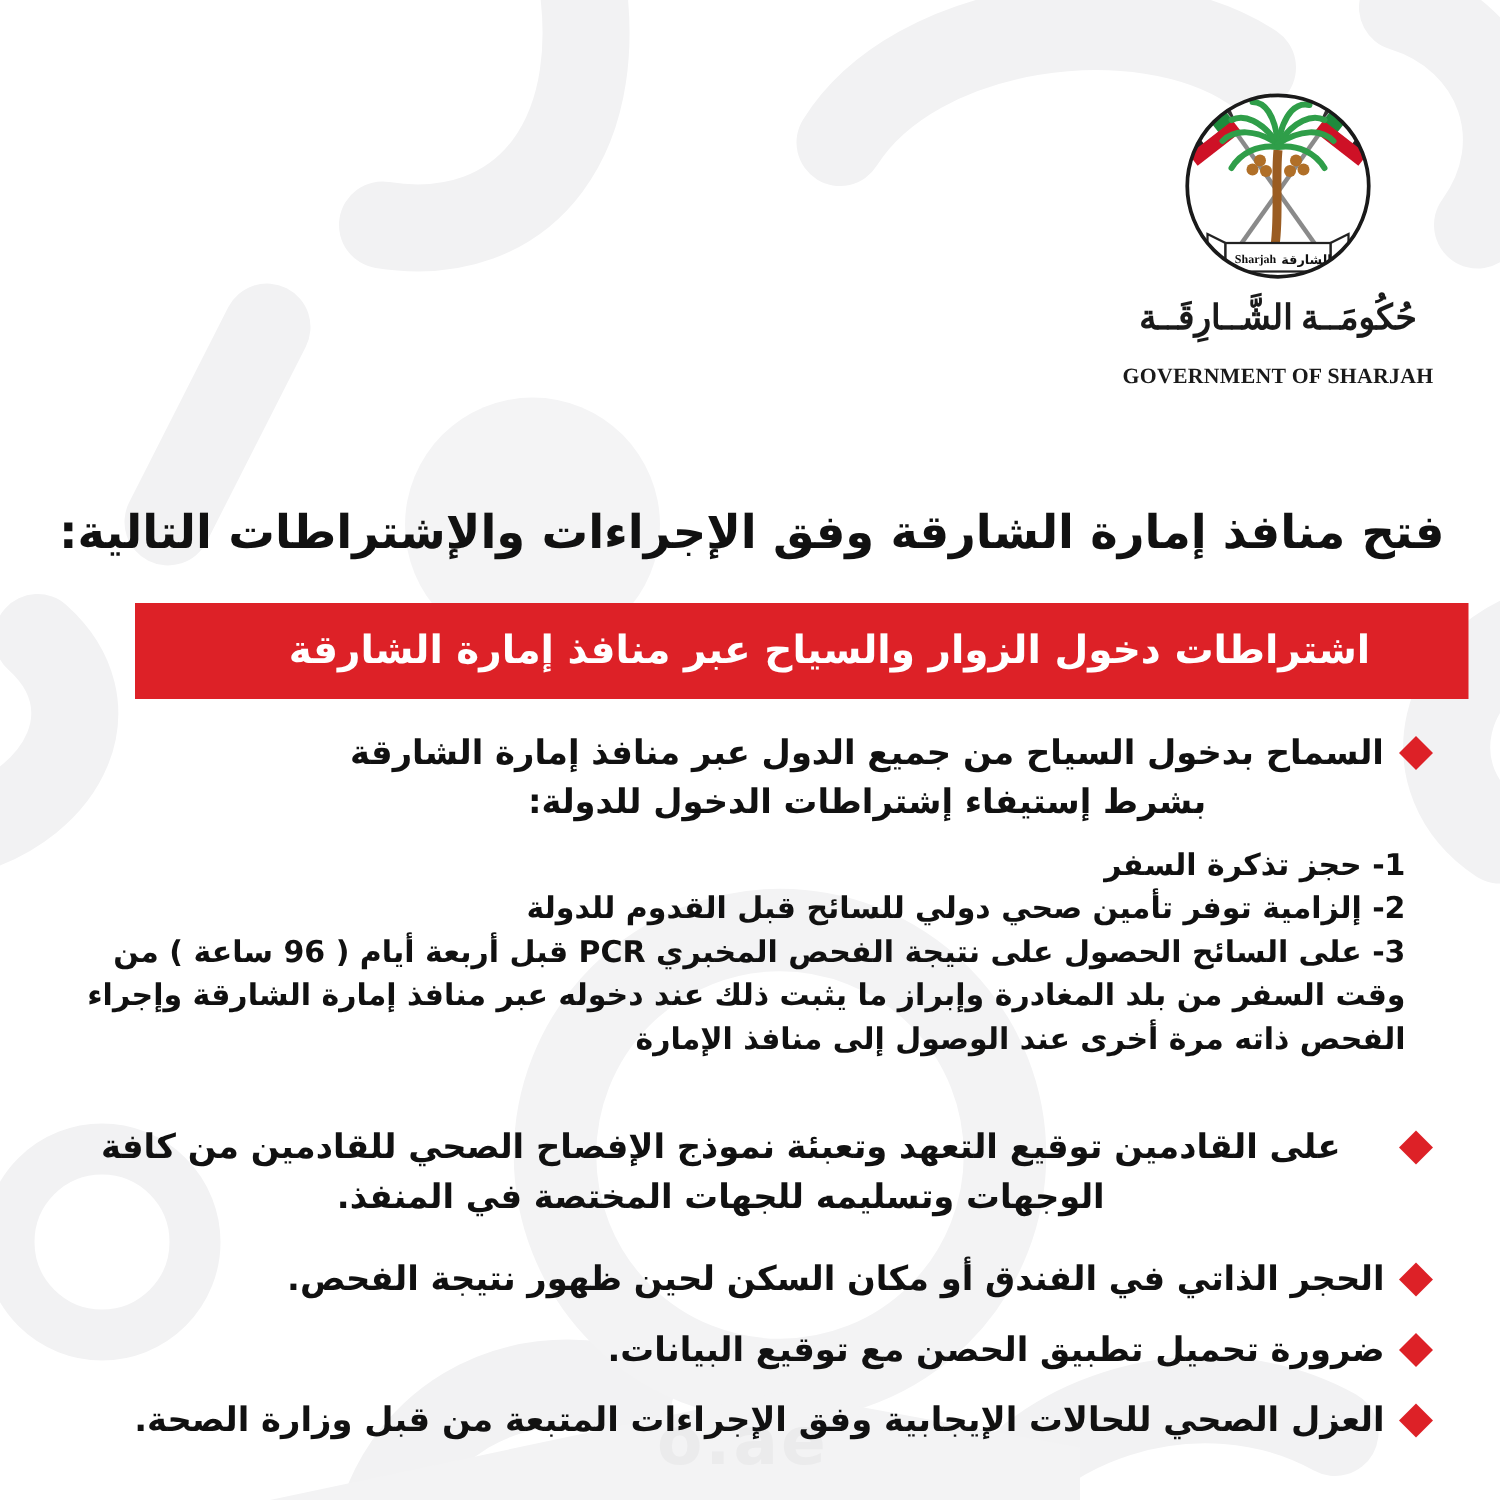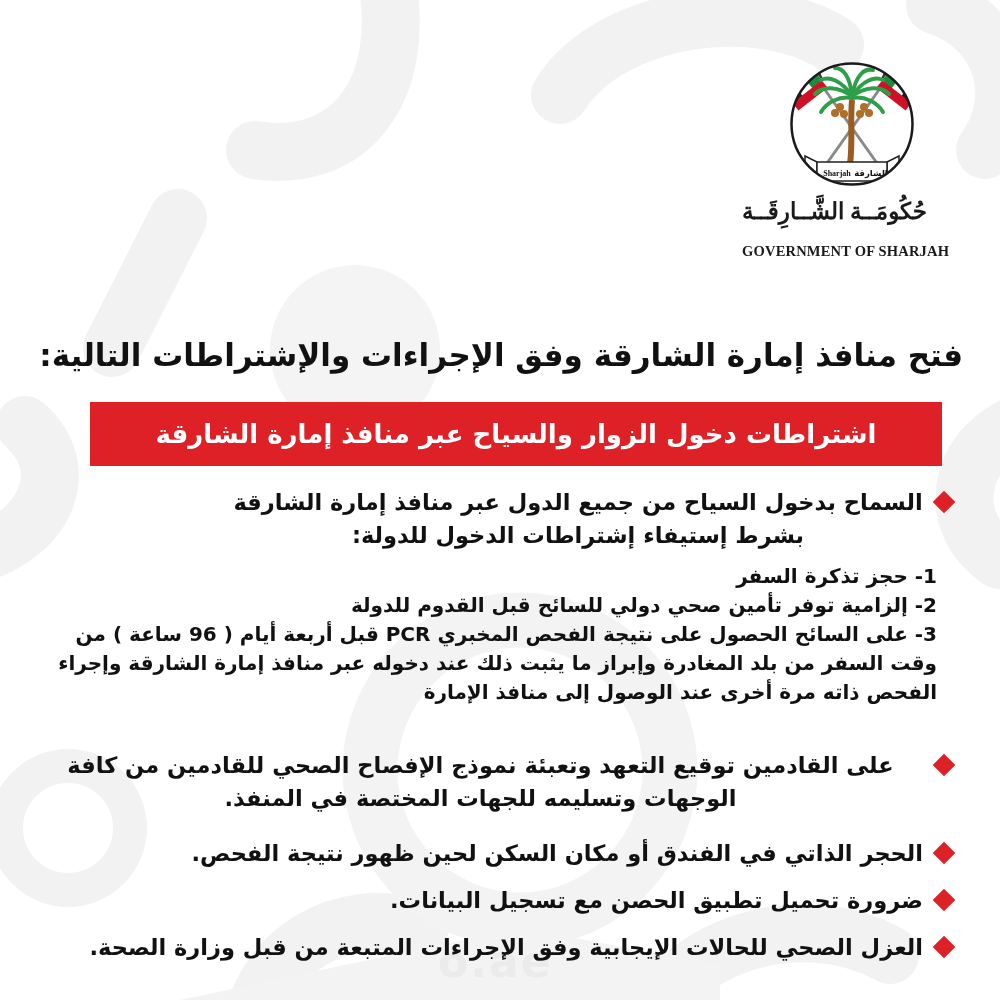--- a/index.html
+++ b/index.html
@@ -3,33 +3,33 @@
 <meta charset="utf-8">
 <style>
   html,body{margin:0;padding:0;background:#fff;}
   .page{position:relative;width:1000px;height:1000px;background:#ffffff;overflow:hidden;
         font-family:"DejaVu Sans",sans-serif;color:#111;}
   
   .wm{position:absolute;left:0;top:0;}
   .wm-text{position:absolute;left:438px;top:936px;font-size:44px;font-weight:bold;
            color:#ebebec;letter-spacing:2px;font-family:"DejaVu Sans",sans-serif;}
   
-  .logo-block{position:absolute;top:56px;right:38px;width:220px;text-align:left;}
+  .logo-block{position:absolute;top:56px;right:38px;width:220px;text-align:center;}
   .emblem{display:block;margin:0 auto;}
   .org-ar{font-size:23px;font-weight:bold;margin-top:6px;direction:rtl;color:#1a1a1a;font-family:Liberation Serif, serif;}
   .org-en{font-family:"Liberation Serif",serif;font-size:14.5px;font-weight:bold;
           margin-top:18px;letter-spacing:0.2px;white-space:nowrap;color:#1a1a1a;}
   
   .doc-title{position:absolute;top:312px;left:25px;right:37px;direction:rtl;text-align:right;
              font-size:31px;font-weight:bold;line-height:1.45;color:#111;}
   
   .banner{position:absolute;top:402px;left:90px;width:852px;height:64px;
           background:var(--accent,#DD2127);color:#fff;direction:rtl;
           display:flex;align-items:center;justify-content:center;
-          font-size:26px;font-weight:bold;}
+          font-size:26px;font-weight:bold;padding-left:37px;}
   
   .content{position:absolute;top:486px;left:38px;right:40px;padding-right:8px;direction:rtl;}
   .bullet{display:flex;align-items:flex-start;gap:13px;}
   .diamond{flex:0 0 auto;width:16px;height:16px;background:var(--accent,#DD2127);
            transform:rotate(45deg);margin-top:8px;}
   .bullet-text{margin:0;font-size:22.5px;font-weight:bold;line-height:33px;}
   .center .bullet-text{text-align:center;}
   .right  .bullet-text{text-align:right;}
   .b1 .bullet-text{max-width:690px;}
   .sub-list{margin:10px 15px 0 0;font-size:20px;font-weight:bold;line-height:29px;
@@ -146,21 +146,21 @@
       <p class="bullet-text">على القادمين توقيع التعهد وتعبئة نموذج الإفصاح الصحي للقادمين من كافة الوجهات وتسليمه للجهات المختصة في المنفذ.</p>
     </div>
 
     <div class="bullet right b3">
       <span class="diamond"></span>
       <p class="bullet-text">الحجر الذاتي في الفندق أو مكان السكن لحين ظهور نتيجة الفحص.</p>
     </div>
 
     <div class="bullet right b4">
       <span class="diamond"></span>
-      <p class="bullet-text">ضرورة تحميل تطبيق الحصن مع تسجيل البيانات.</p>
+      <p class="bullet-text">ضرورة تحميل تطبيق الحصن مع توقيع البيانات.</p>
     </div>
 
     <div class="bullet right b5">
       <span class="diamond"></span>
       <p class="bullet-text">العزل الصحي للحالات الإيجابية وفق الإجراءات المتبعة من قبل وزارة الصحة.</p>
     </div>
 
   </div>
 </div>
 

